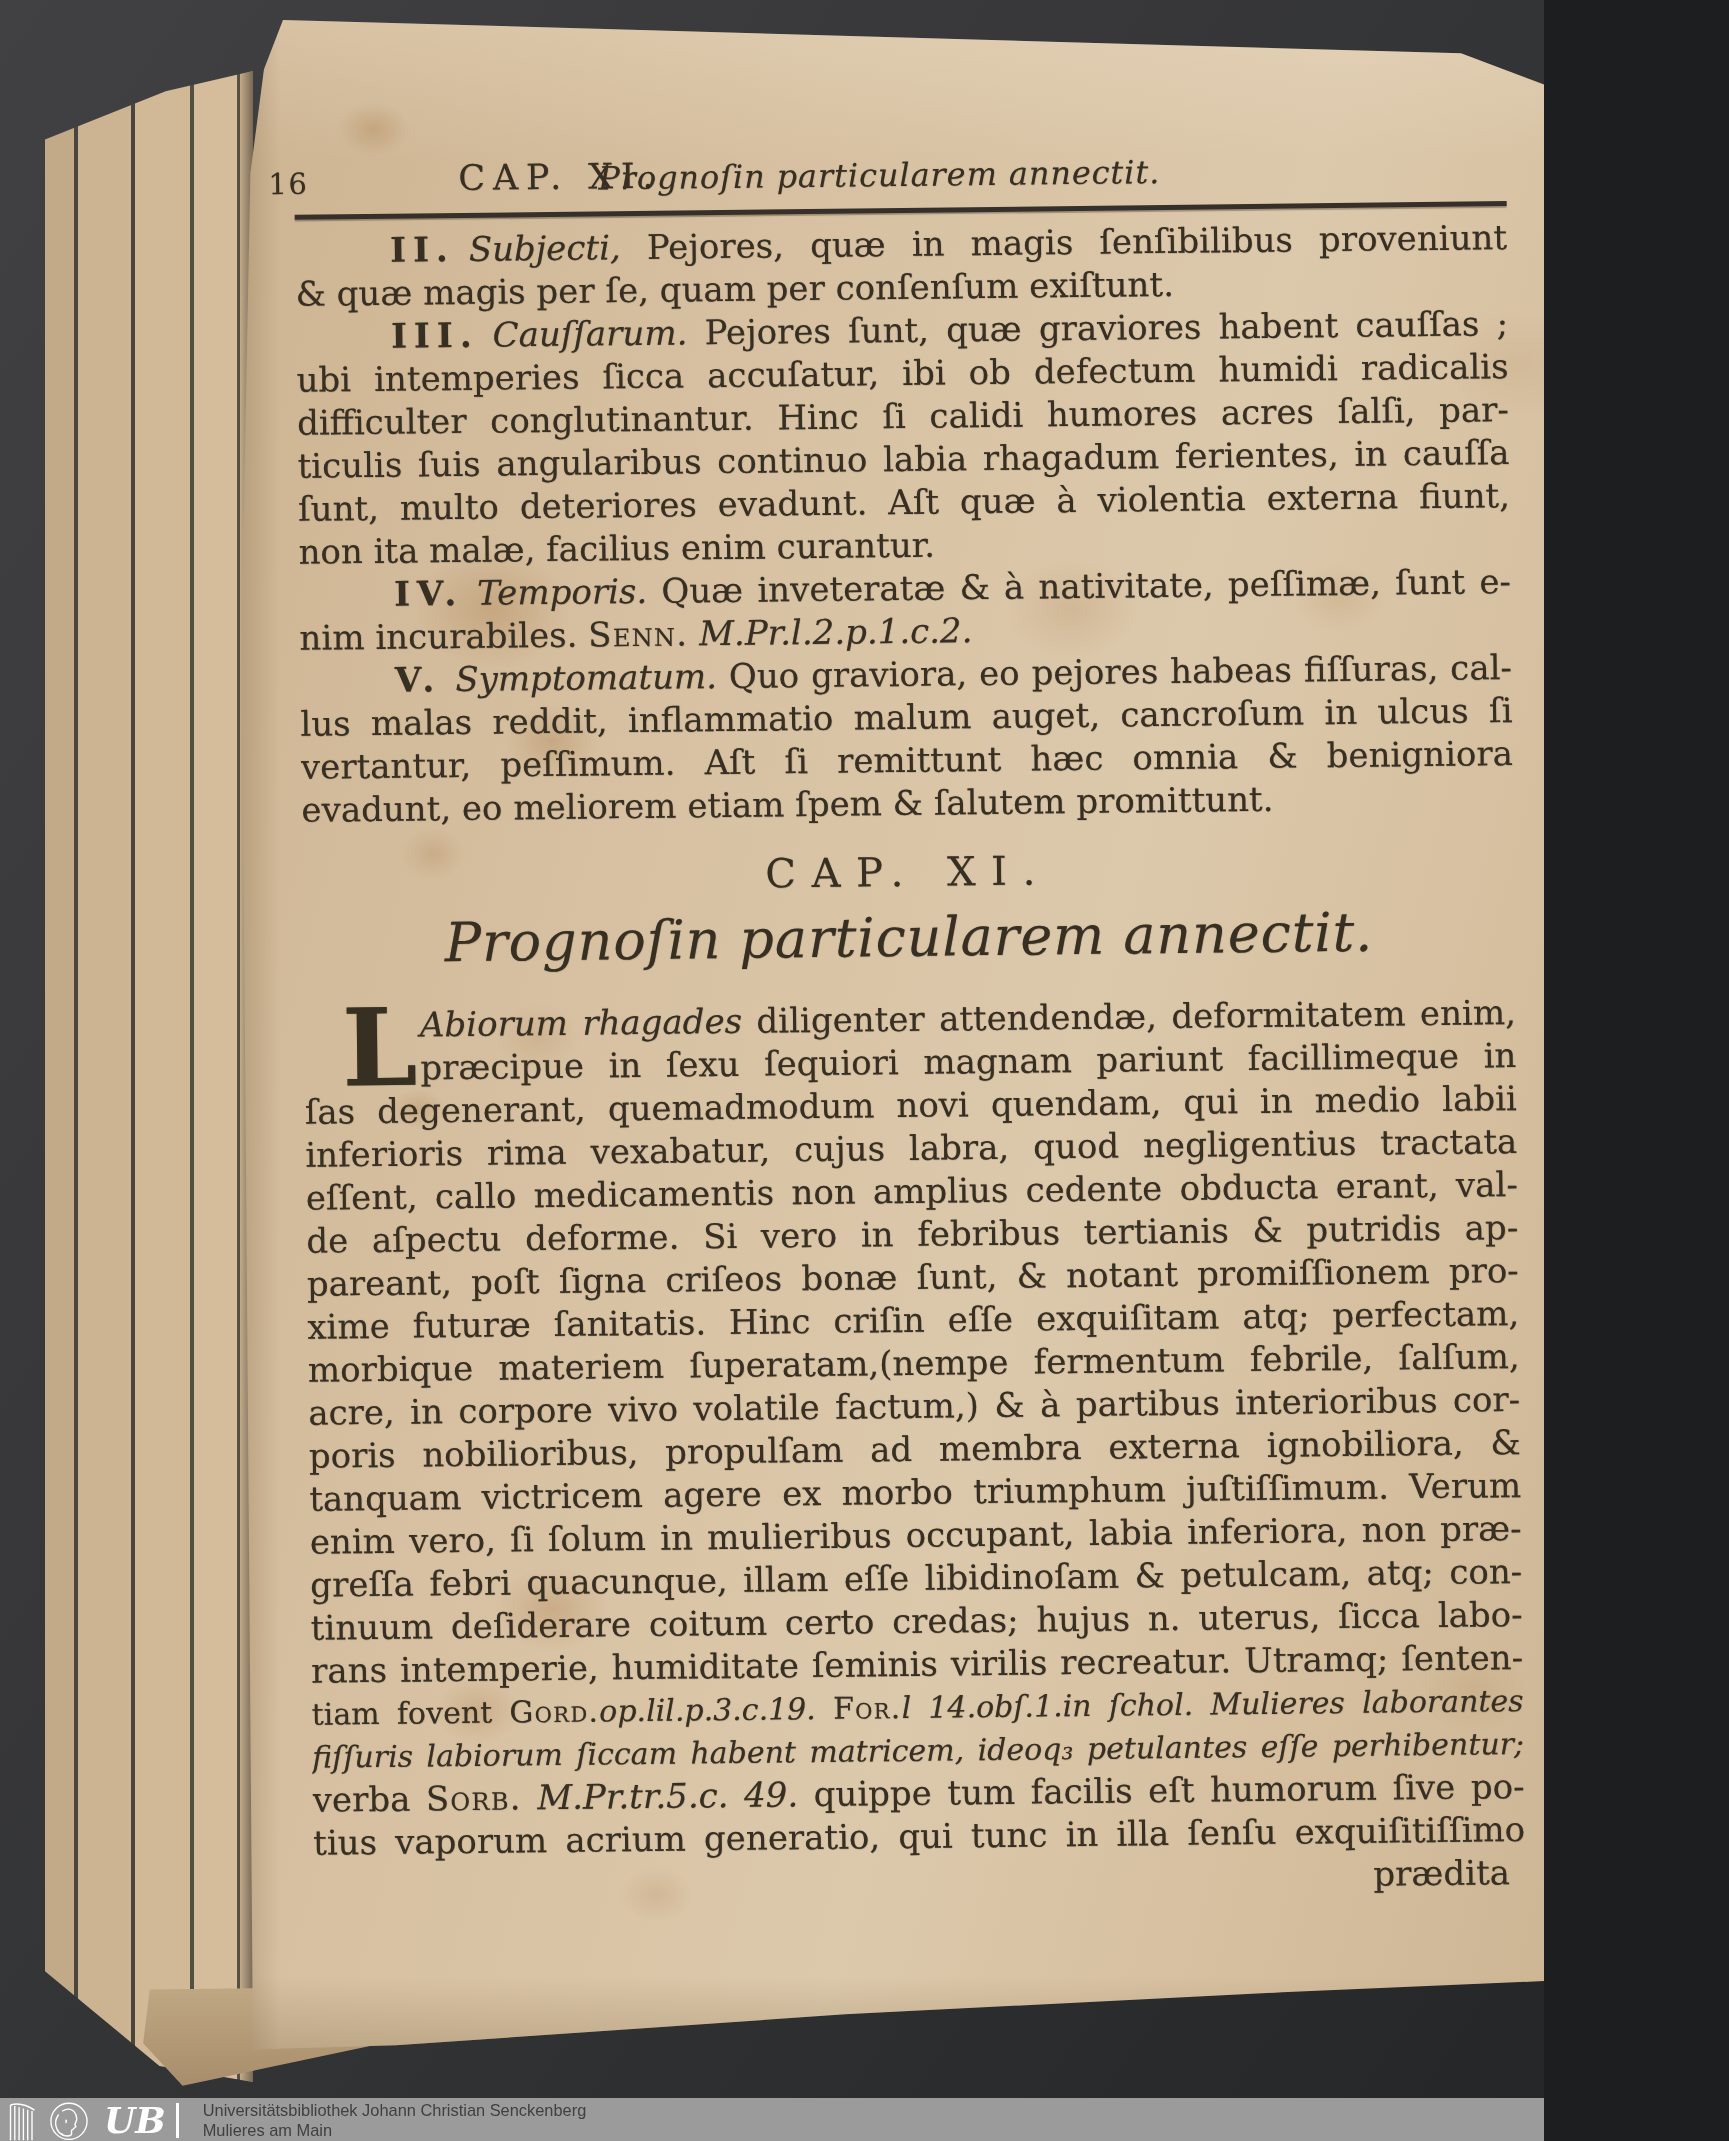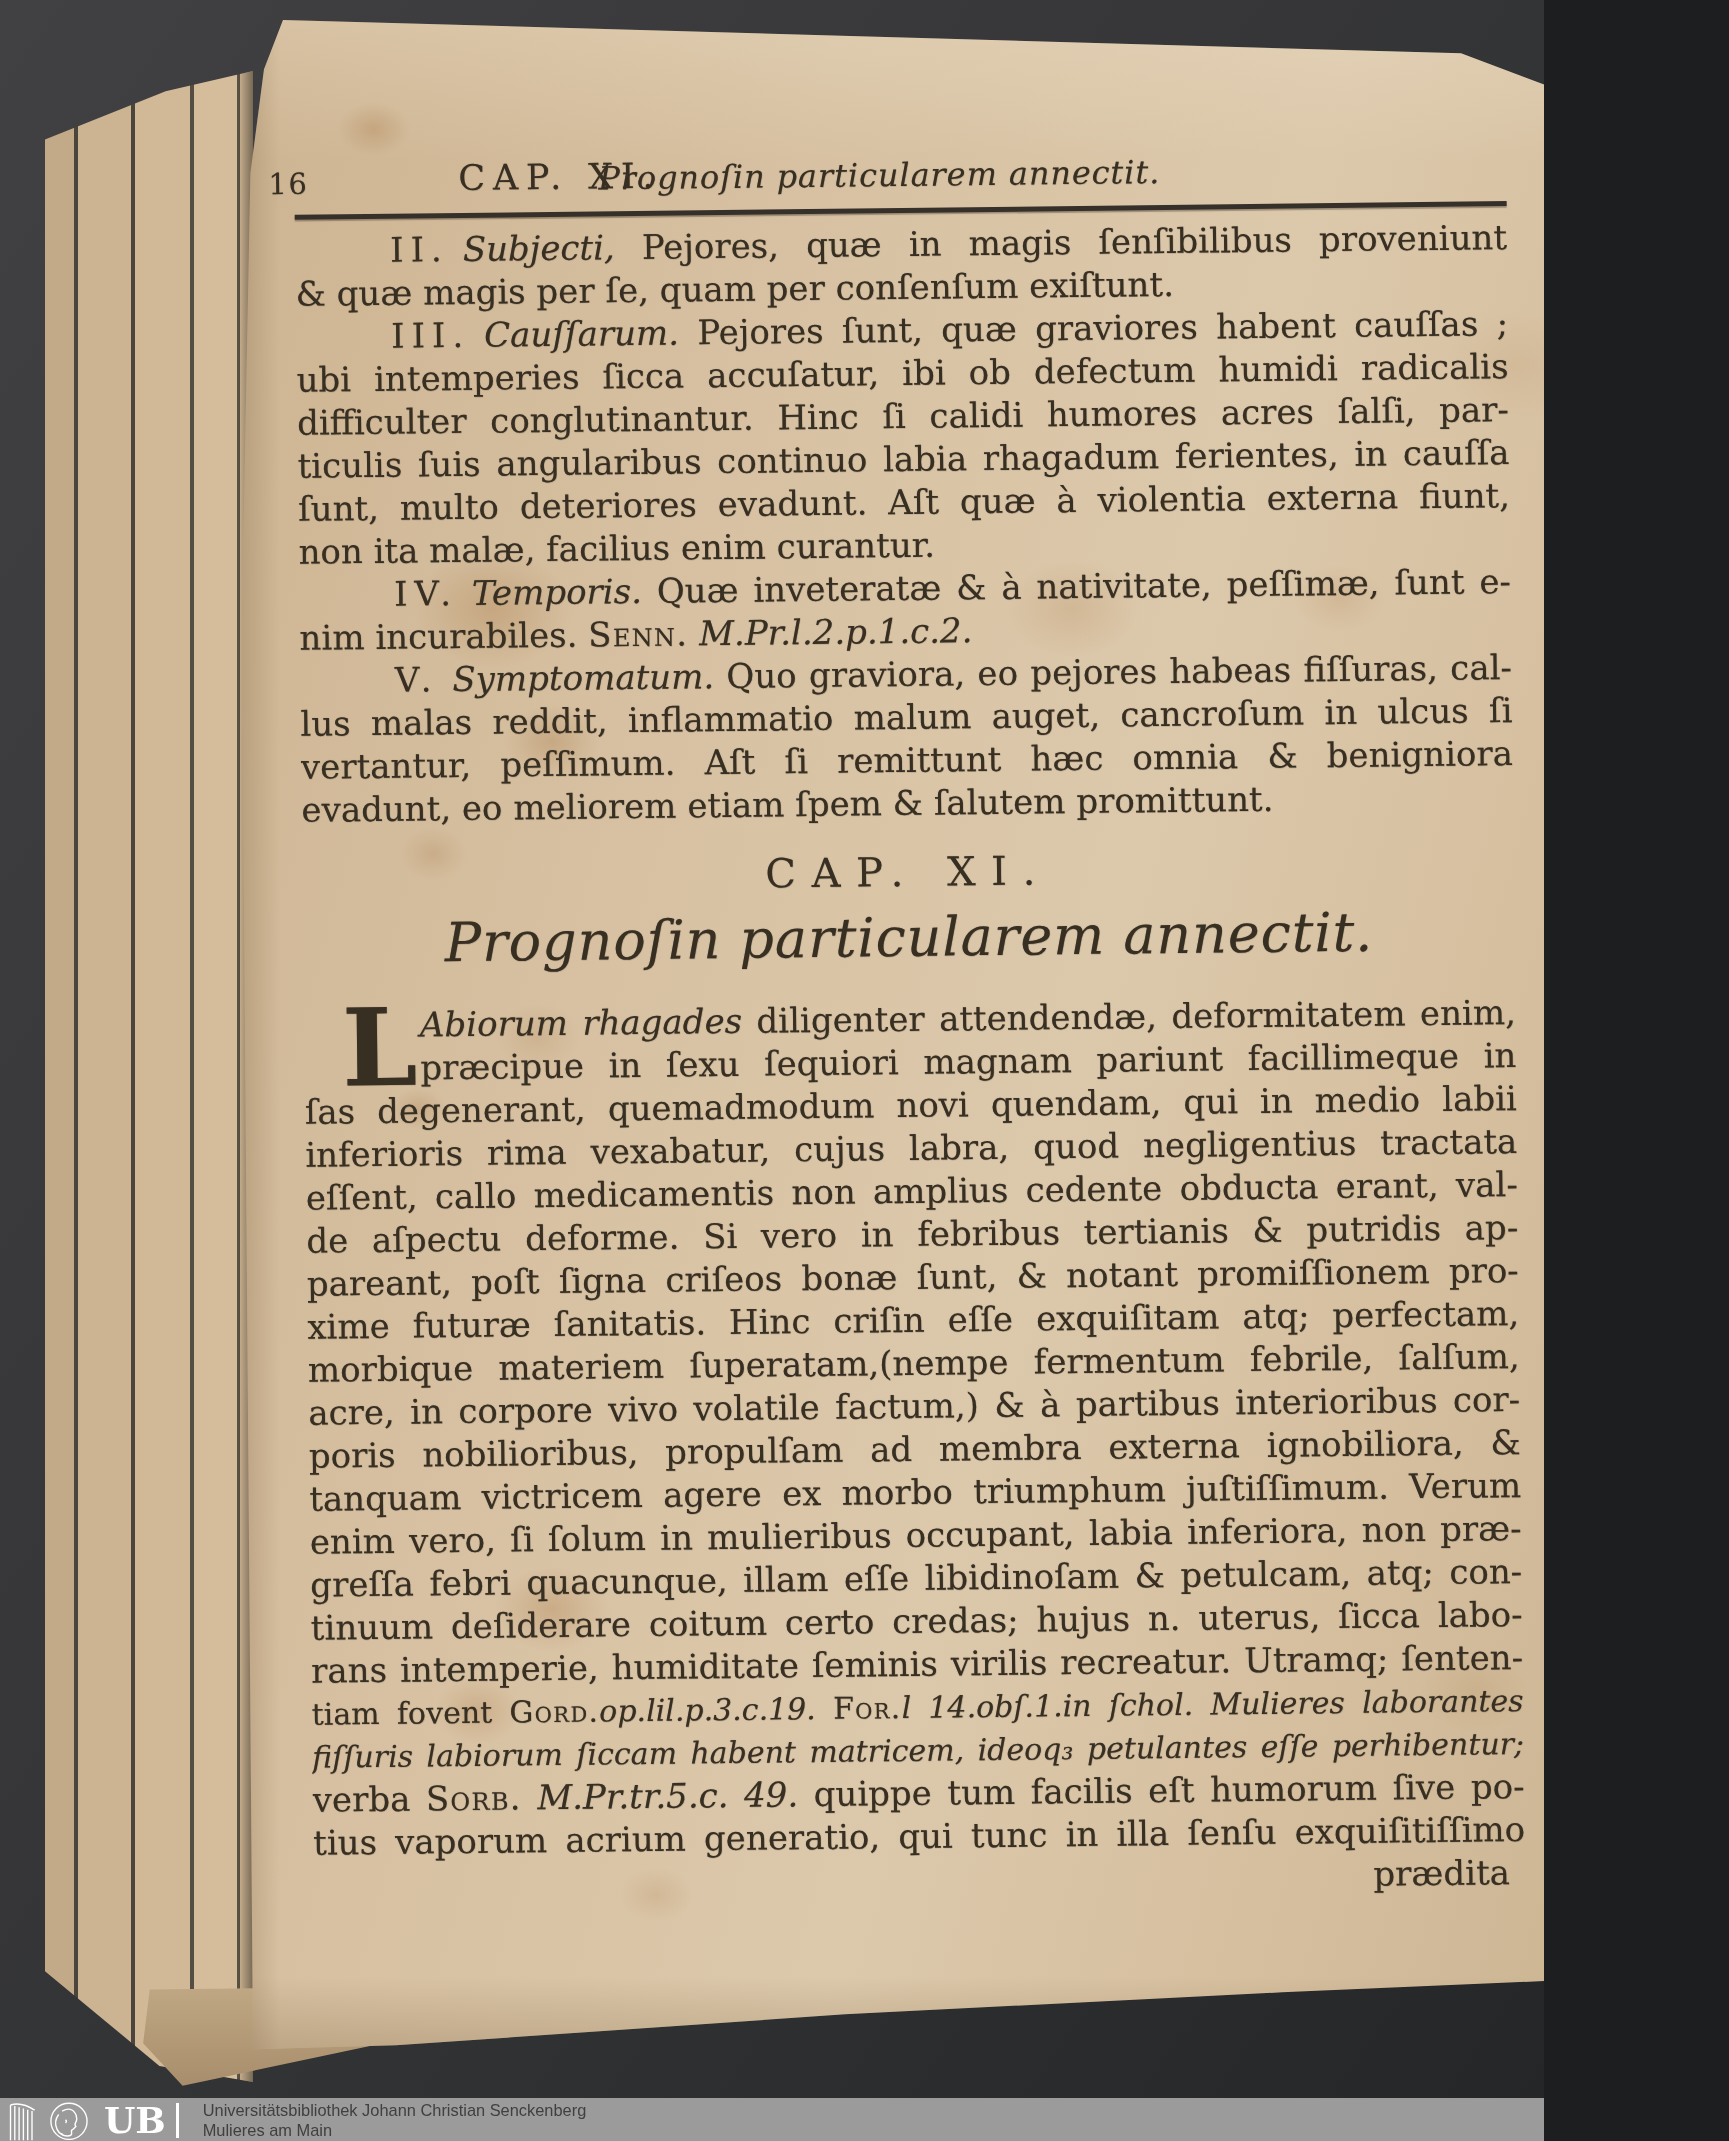--- a/index.html
+++ b/index.html
@@ -63,37 +63,37 @@
   .pagehead{position:relative;height:47px;}
   .pagenum{position:absolute;left:-26px;top:8.6px;font-size:29px;letter-spacing:1.7px;}
   .runhead{position:absolute;left:164px;top:1.7px;font-size:35px;letter-spacing:7.8px;}
   .runtitle{position:absolute;left:304px;top:5.2px;font-size:32px;font-style:italic;letter-spacing:0.9px;}
   .rule{height:4.3px;background:#36302a;margin-top:10.4px;box-shadow:0 1.7px 0.9px rgba(45,38,28,.35);}
   .blockA{margin-top:10.4px;}
   .tl{height:43px;line-height:43px;font-size:34px;text-align:justify;text-align-last:justify;overflow:hidden;}
   .tl span{display:inline;}
   .ind{text-indent:95px;}
   .last{text-align-last:left;}
-  .num{letter-spacing:7px;margin-right:14px;}
+  .num{letter-spacing:7px;margin-right:14px;font-weight:bold;}
   .it{font-style:italic;}
   .sc{font-variant:small-caps;letter-spacing:1.3px;}
   .sm{font-size:30px;}
   .chap-head{margin-top:22.5px;height:48px;line-height:48px;text-align:center;text-align-last:center;font-size:40px;letter-spacing:15.6px;}
   .chap-title{margin-top:5.2px;height:73px;line-height:73px;text-align:center;text-align-last:center;font-size:54px;font-style:italic;letter-spacing:0.9px;}
   .blockB{margin-top:24px;position:relative;}
   .dropcap{position:absolute;left:38px;top:1.7px;font-size:107px;line-height:85px;font-weight:bold;}
   .dc-ind{padding-left:116px;}
   .cw{text-align:right;text-align-last:right;padding-right:15.6px;}
   
   .footer-bar{
     position:absolute;left:0;top:2098px;width:1729px;height:44px;background:#9b9b9b;
     display:flex;align-items:center;font-family:"Liberation Sans",sans-serif;
   }
   .logo-wrap{display:flex;align-items:center;height:44px;margin-left:5.2px;}
-  .ub{font-family:"DejaVu Serif",serif;font-weight:bold;font-size:36px;color:#ffffff;margin-left:1.7px;line-height:44px;}
+  .ub{font-family:"DejaVu Serif",serif;font-weight:bold;font-size:36px;color:#ffffff;margin-left:1.7px;line-height:44px;font-style:italic;}
   .logo-divider{display:inline-block;width:2.6px;height:35px;background:#ffffff;margin-left:10.4px;}
   .footer-text{margin-left:24px;color:#404040;font-size:16.4px;line-height:20px;}
 </style>
 </head>
 <body>
 
 <div class="scan">
 
   <div class="edge-band"></div>
   <div class="bottom-wedge"></div>

